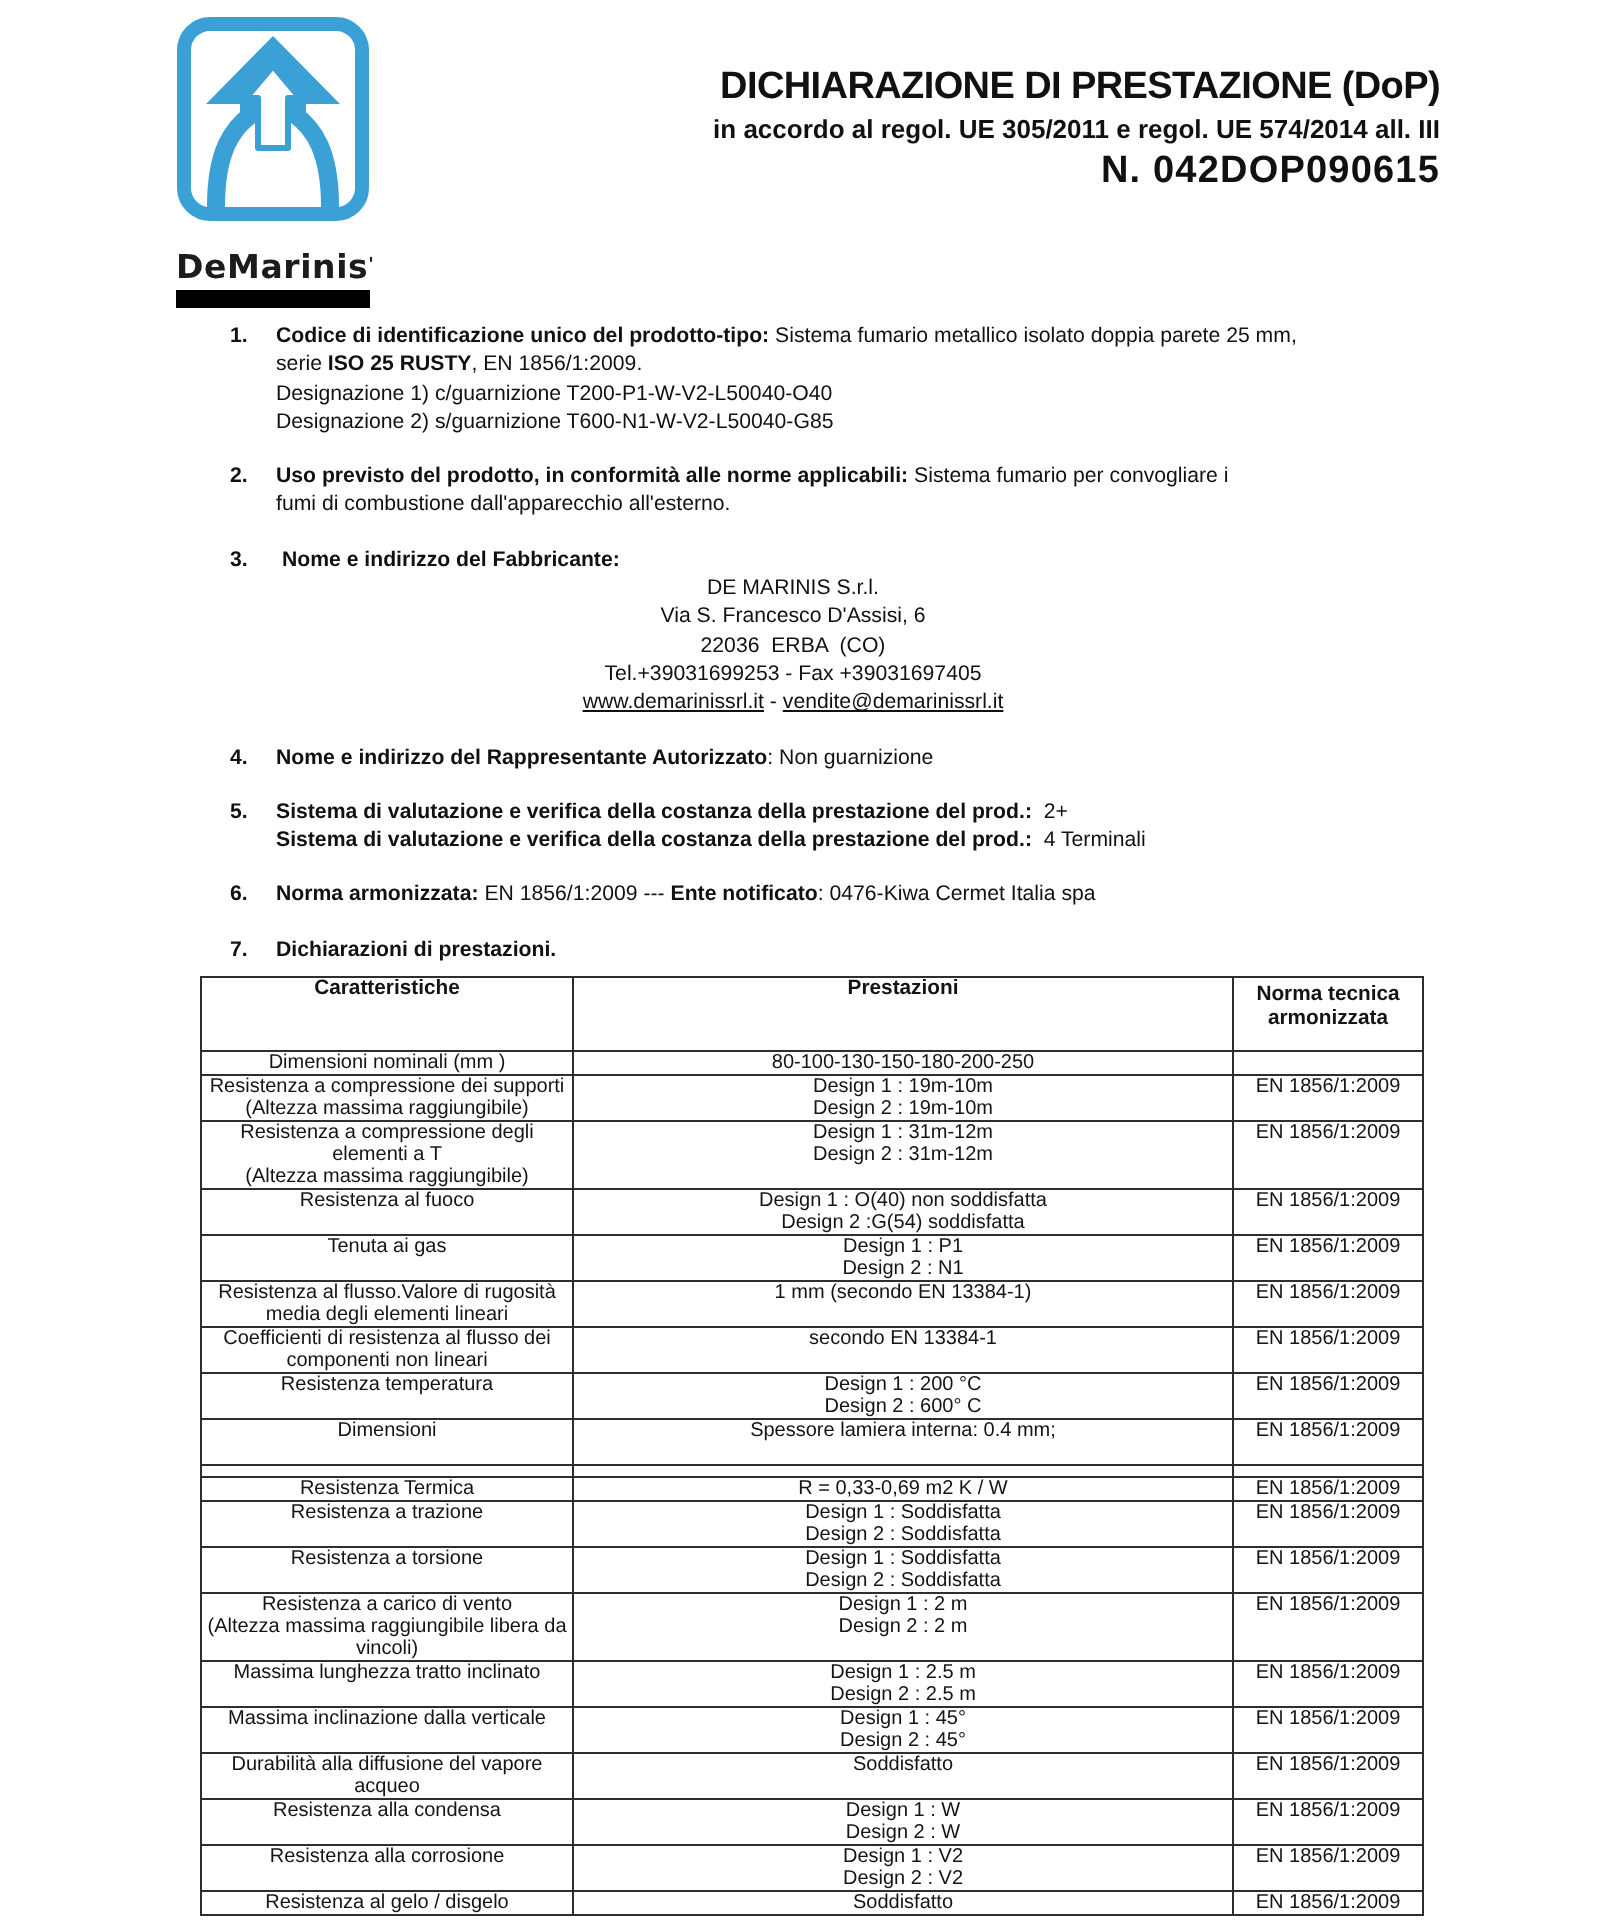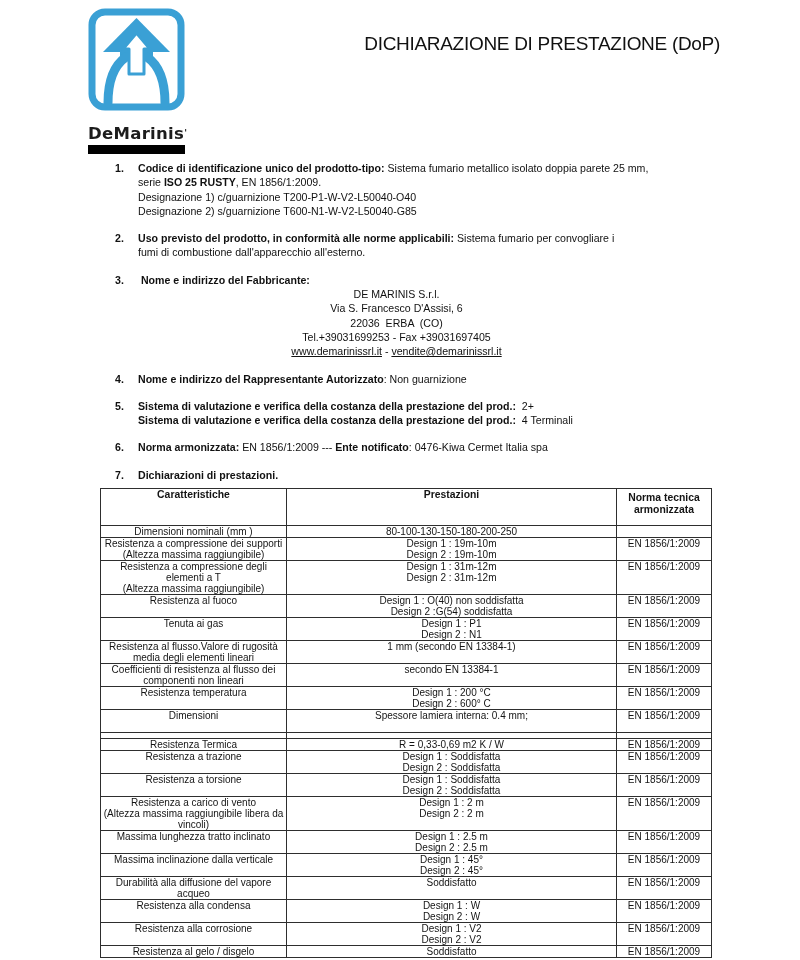--- a/index.html
+++ b/index.html
@@ -8,21 +8,21 @@
 
   
   .logo{position:absolute;left:88px;top:8px;width:98px;}
   .logo svg{display:block;}
   .logo-word{font-family:"DejaVu Sans",sans-serif;font-weight:bold;font-size:16.5px;
              line-height:19px;color:#1c1c1c;letter-spacing:.3px;margin-top:13px;}
   .logo-word .tm{font-size:9px;vertical-align:top;}
   .logo-bar{height:9px;background:#000;margin-top:2px;width:97px;}
 
   
-  .title-block{position:absolute;top:33px;right:80px;text-align:right;font-weight:normal;}
+  .title-block{position:absolute;top:33px;right:80px;text-align:right;font-weight:bold;}
   .doc-title{font-size:19px;line-height:22px;letter-spacing:-.3px;}
   .doc-subtitle{font-size:13px;line-height:16px;margin-top:2px;}
   .doc-number{font-size:19px;line-height:22px;margin-top:2px;letter-spacing:.6px;}
 
   
   .items{position:absolute;left:115px;top:161px;width:586px;font-size:10.6px;line-height:14.3px;}
   .item{display:grid;grid-template-columns:23px 1fr;margin-bottom:13px;}
   .num{font-weight:bold;}
   .line{white-space:pre;}
   .line.center{text-align:center;padding-right:46px;}
@@ -55,20 +55,22 @@
         <path d="M77 95 C77 68 69 56 59 49" fill="none" stroke="#3aa0d5" stroke-width="9" stroke-linecap="round"></path>
         <path d="M48.5 25 L62 41 L56 41 L56 66 L41 66 L41 41 L35 41 Z" fill="#ffffff" stroke="#3aa0d5" stroke-width="3" stroke-linejoin="round"></path>
       </svg>
     </span>
     <div class="logo-word"><span>DeMarinis</span><span class="tm">'</span></div>
     <div class="logo-bar"></div>
   </div>
 
   <div class="title-block">
     <div class="doc-title">DICHIARAZIONE DI PRESTAZIONE (DoP)</div>
+    <div class="doc-subtitle">in accordo al regol. UE 305/2011 e regol. UE 574/2014 all. III</div>
+    <div class="doc-number">N. 042DOP090615</div>
   </div>
 
   <div class="items">
       <div class="item">
         <div class="num">1.</div>
         <div class="item-body">
           <div class="line"><span class="b ">Codice di identificazione unico del prodotto-tipo:</span><span> Sistema fumario metallico isolato doppia parete 25 mm,</span></div>
           <div class="line"><span>serie </span><span class="b ">ISO 25 RUSTY</span><span>, EN 1856/1:2009.</span></div>
           <div class="line"><span>Designazione 1) c/guarnizione T200-P1-W-V2-L50040-O40</span></div>
           <div class="line"><span>Designazione 2) s/guarnizione T600-N1-W-V2-L50040-G85</span></div>

